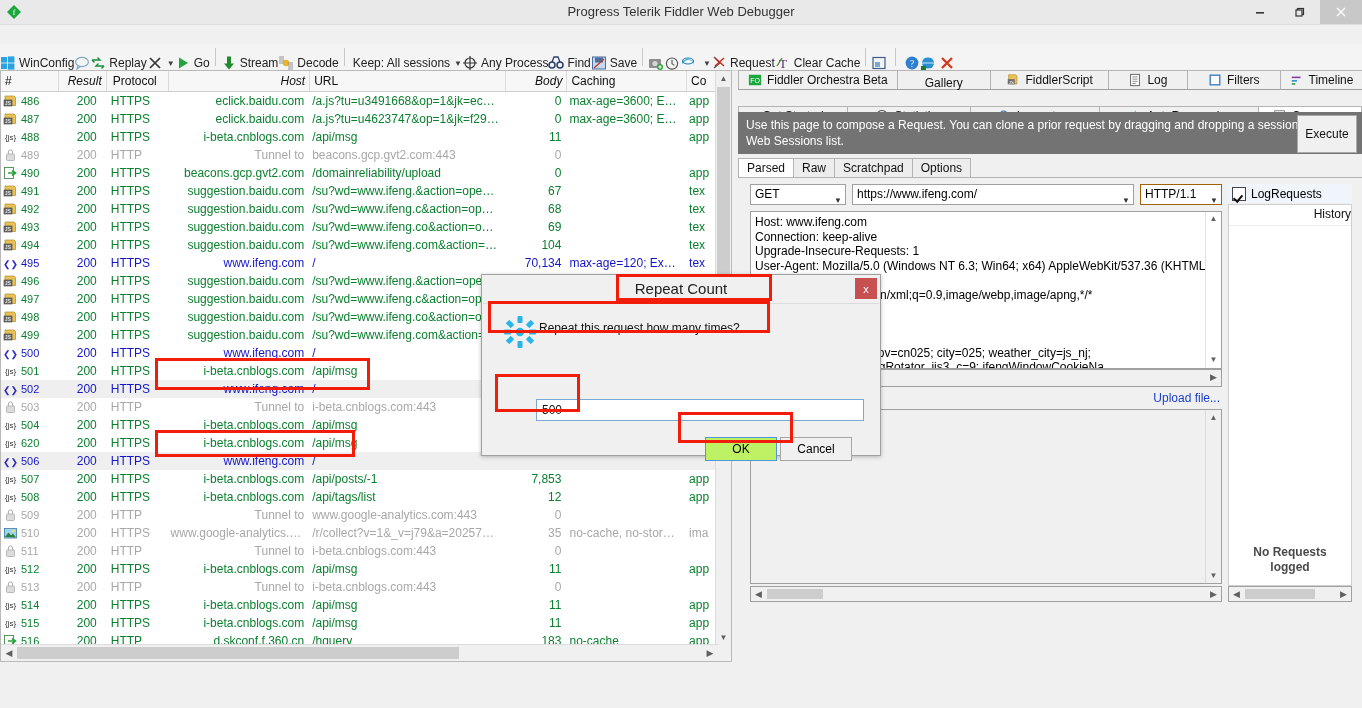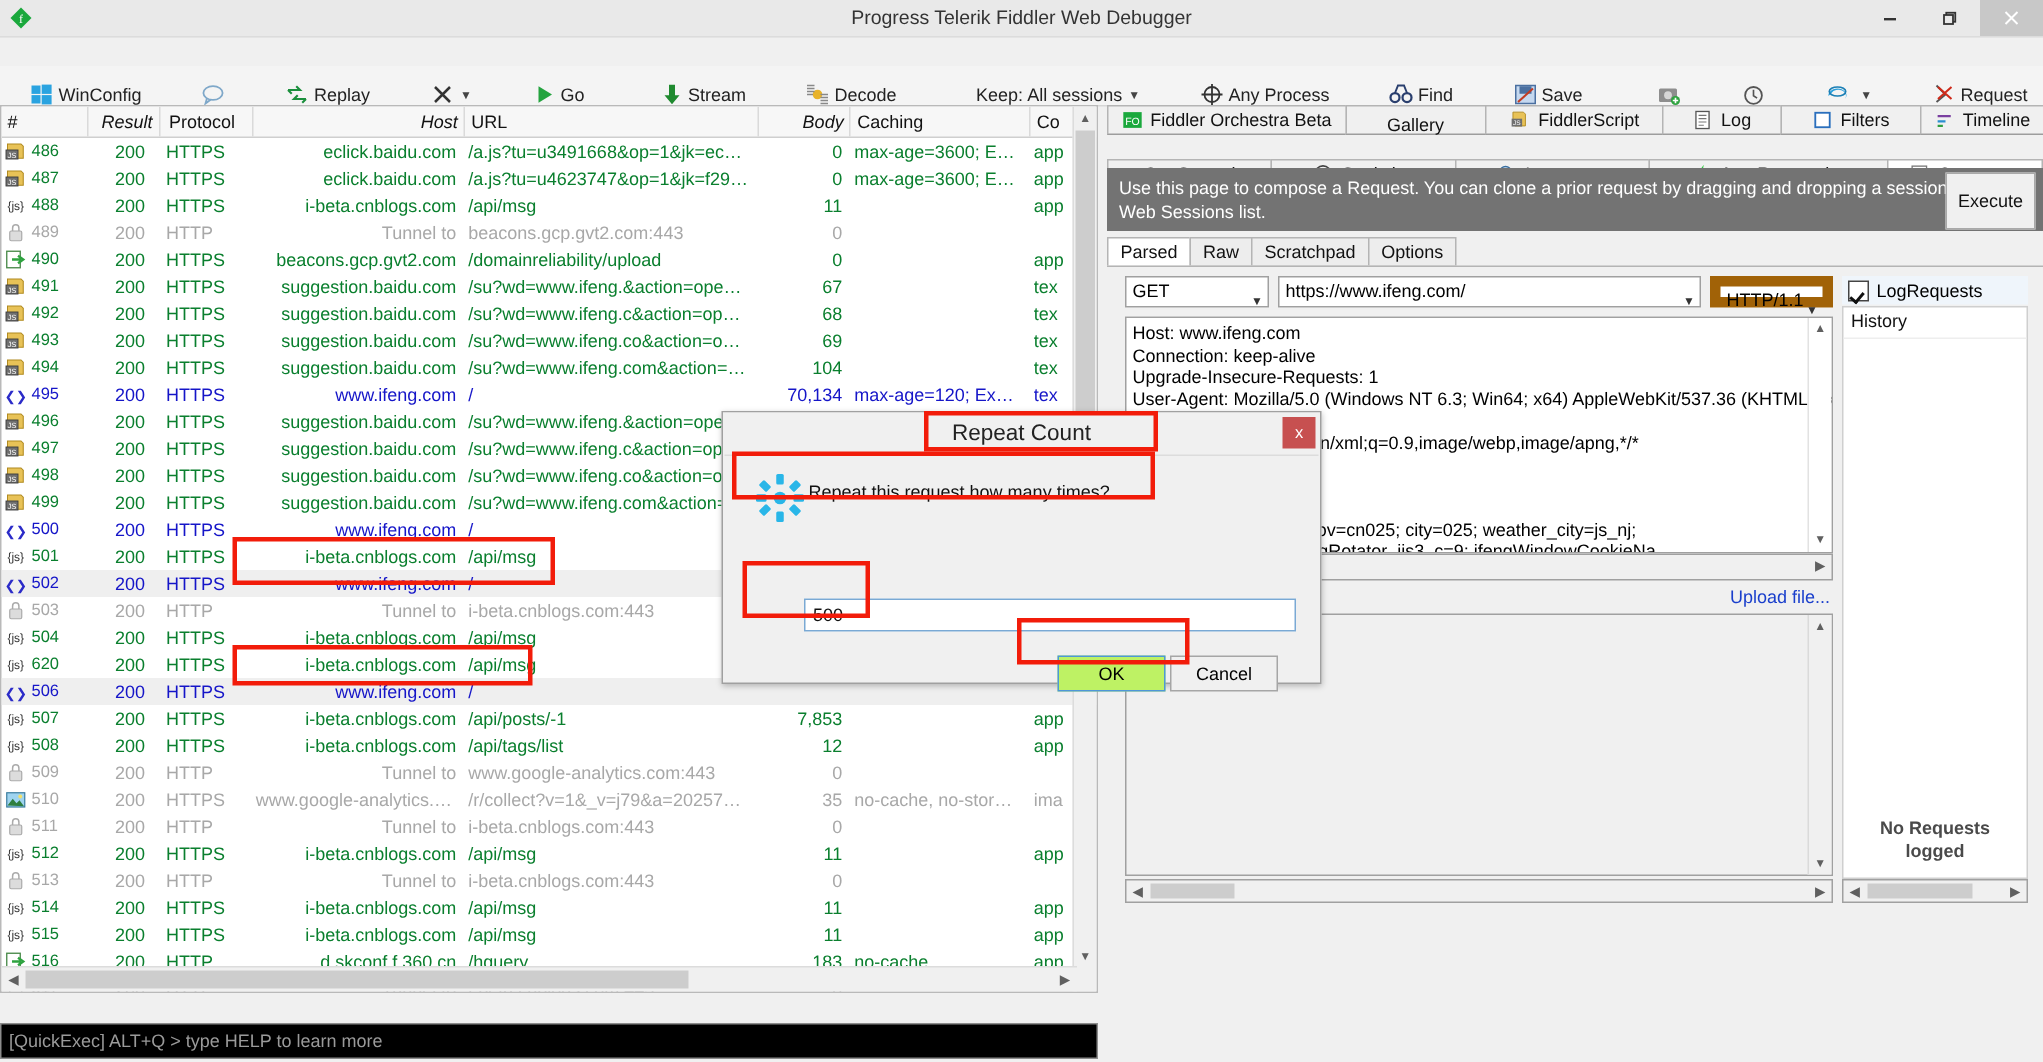--- a/index.html
+++ b/index.html
@@ -24,21 +24,21 @@
 
   
   .menubar{position:absolute;left:0;top:24px;width:1362px;height:20px;background:#f6f6f6;
     display:flex;align-items:center;padding-left:6px;box-sizing:border-box;}
   .menu-item{padding:2px 9px;font-size:12px;color:#3a3a3a;cursor:default;}
 
   
   .toolbar{position:absolute;left:0;top:44px;width:1362px;height:26px;background:#f4f4f4;
     border-bottom:1px solid #d6d6d6;display:flex;align-items:center;
     font-size:12px;color:#222;overflow:hidden;}
-  .tb{display:flex;align-items:center;height:24px;padding:0 20px;white-space:nowrap;cursor:default;margin-top:12px;}
+  .tb{display:flex;align-items:center;height:24px;padding:0 0;white-space:nowrap;cursor:default;margin-top:12px;}
   .tb .lbl{margin-left:3px;}
   .tb-sep{width:1px;height:18px;background:#c8c8c8;margin:0 5px;}
   .caret{font-size:8px;margin-left:4px;color:#444;}
   .ico{display:inline-block;width:16px;height:16px;position:relative;flex:0 0 16px;}
 
   
   .sessions{position:absolute;left:0;top:70px;width:732px;height:592px;background:#fff;
     border:1px solid #b9b9b9;box-sizing:border-box;overflow:hidden;}
   .grid-head{display:flex;height:21px;background:#f7f7f7;border-bottom:1px solid #cfcfcf;
     font-size:12px;color:#111;box-sizing:border-box;}
@@ -108,21 +108,21 @@
   .composer-body{position:absolute;left:0;top:107px;width:624px;height:531px;
     background:#f0f0f0;border-top:1px solid #b4b4b4;}
 
   .verb-sel{position:absolute;left:12px;top:6px;width:96px;height:21px;background:#fff;
     border:1px solid #a0a0a0;box-sizing:border-box;font-size:12px;line-height:19px;
     padding-left:4px;cursor:pointer;}
   .url-sel{position:absolute;left:114px;top:6px;width:282px;height:21px;background:#fff;
     border:1px solid #a0a0a0;box-sizing:border-box;font-size:12px;line-height:19px;
     padding-left:4px;cursor:text;}
   .ver-sel{position:absolute;left:402px;top:6px;width:82px;height:21px;background:#fff;
-    border:7px solid #a16207;box-sizing:border-box;font-size:12px;line-height:19px;
+    border:1px solid #a16207;box-sizing:border-box;font-size:12px;line-height:19px;
     padding-left:4px;cursor:pointer;}
   .dd-arrow{position:absolute;right:3px;top:6px;font-size:8px;color:#333;}
 
   .headers-box{position:absolute;left:12px;top:33px;width:472px;height:158px;background:#fff;
     border:1px solid #a0a0a0;box-sizing:border-box;overflow:hidden;font-size:12px;
     line-height:14.5px;padding:3px 4px;white-space:nowrap;}
   .hdr-vscroll{position:absolute;right:0;top:0;width:15px;height:156px;background:#fff;
     border-left:1px solid #e2e2e2;}
   .headers-hscroll{position:absolute;left:12px;top:191px;width:472px;height:18px;
     background:#f0f0f0;border:1px solid #a0a0a0;box-sizing:border-box;}
@@ -140,21 +140,21 @@
   .logreq{position:absolute;left:490px;top:6px;width:124px;height:19px;background:#eff5fb;
     display:flex;align-items:center;gap:5px;padding-left:4px;box-sizing:border-box;
     font-size:12px;cursor:pointer;}
   .chk{width:12px;height:12px;border:1px solid #444;background:#fff;position:relative;
     flex:0 0 12px;}
   .chk:after{content:"";position:absolute;left:2px;top:5px;width:4px;height:7px;
     border:solid #111;border-width:0 2px 2px 0;transform:rotate(40deg);}
   .history-panel{position:absolute;left:490px;top:26px;width:124px;height:382px;background:#fff;
     border:1px solid #cfcfcf;box-sizing:border-box;}
   .history-hdr{height:20px;line-height:19px;font-size:12px;padding-left:5px;color:#111;
-    border-bottom:1px solid #eee;}
+    border-bottom:1px solid #eee;text-align:right;}
   .norequests{position:absolute;left:0;top:340px;width:122px;text-align:center;
     font-size:12px;font-weight:bold;color:#4a4a4a;line-height:15px;}
   .right-bottom-scroll{position:absolute;left:490px;top:408px;width:124px;height:16px;
     background:#f0f0f0;border:1px solid #a0a0a0;box-sizing:border-box;}
   .sb-arrow{position:absolute;top:0;height:14px;width:15px;display:flex;align-items:center;
     justify-content:center;font-size:9px;color:#606060;}
   .sb-thumb{position:absolute;top:2px;height:10px;background:#cdcdcd;}
 
   
   .dialog{position:absolute;left:481px;top:274px;width:398px;height:180px;background:#f0f0f0;
@@ -958,21 +958,20 @@
       <div class="vs-arrow" style="position:absolute;bottom:16px">▼</div>
     </div>
 
     <div class="hscroll">
       <div class="hs-arrow" style="left:0">◀</div>
       <div class="hs-thumb" style="left:16px;width:442px"></div>
       <div class="hs-arrow" style="right:0">▶</div>
     </div>
   </div>
 
-  <div class="quickexec">[QuickExec] ALT+Q &gt; type HELP to learn more</div>
 
   <div class="rightpane">
 
     <div class="tabrow" id="top-tabs">
         <div class="tab" style="width: 166px;">
           <svg viewBox="0 0 16 16" width="14" height="14">
             <rect x="1" y="2" width="14" height="12" fill="#1aa83c"></rect>
             <text x="8" y="11.5" font-size="8" fill="#fff" text-anchor="middle" font-family="Liberation Sans, sans-serif">FO</text>
           </svg>
           <span>Fiddler Orchestra Beta</span>

